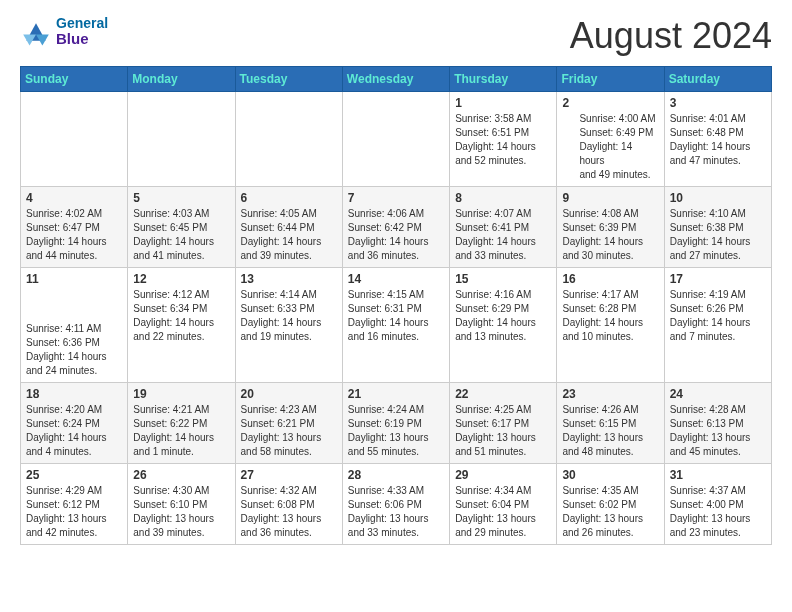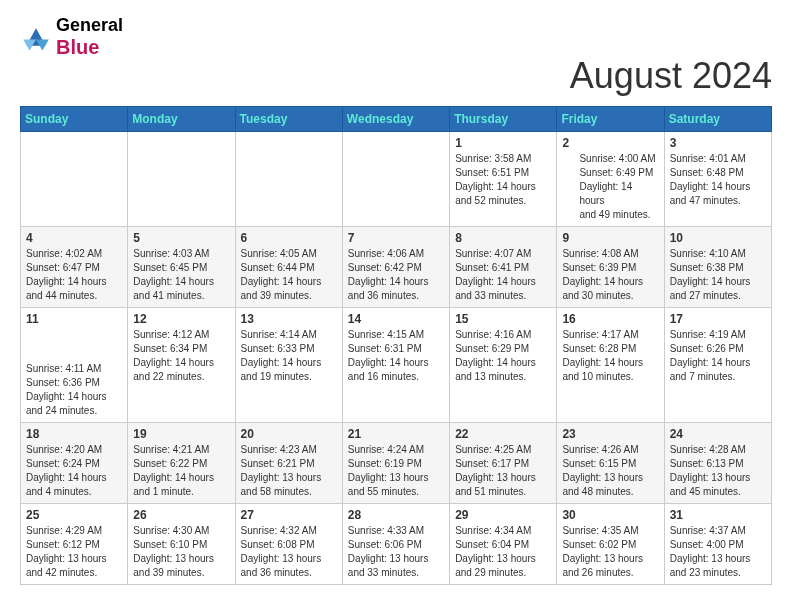--- a/index.html
+++ b/index.html
@@ -24,36 +24,35 @@
       display: flex;
       align-items: center;
       gap: 4px;
     }
     .logo-text {
       display: flex;
       flex-direction: column;
       line-height: 1.1;
     }
     .logo-general {
-      font-size: 18px;
+      font-size: 14px;
       font-weight: bold;
-      color: #000000;
+      color: #0369a1;
     }
     .logo-blue {
-      font-size: 20px;
+      font-size: 15px;
       font-weight: bold;
-      color: #be185d;
+      color: #4c1d95;
     }
     .logo-icon {
       width: 32px;
       height: 28px;
     }
     .title-block {
       text-align: center;
-      margin-top: 40px;
     }
     .month-title {
       font-size: 36px;
       font-weight: normal;
       color: #333;
       line-height: 1.1;
     }
     .location {
       font-size: 15px;
       color: #555;

